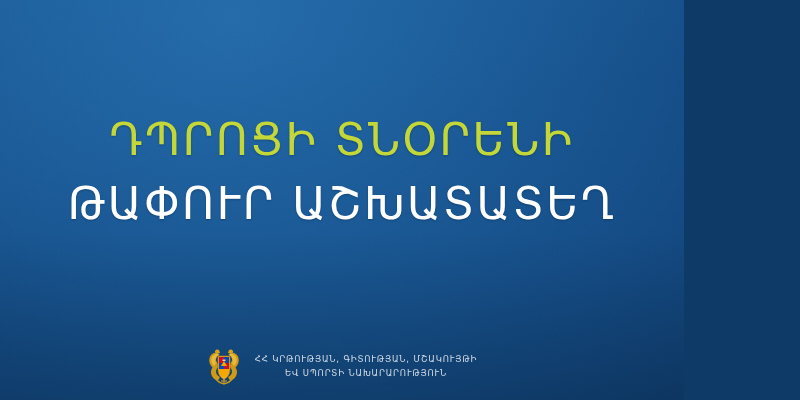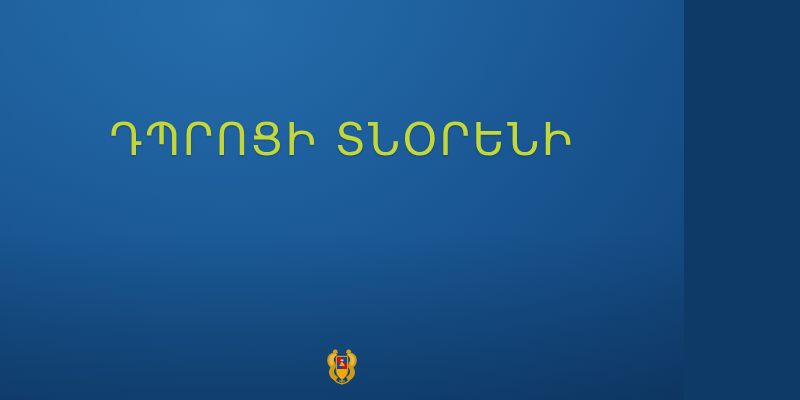--- a/index.html
+++ b/index.html
@@ -102,20 +102,21 @@
     font-weight: 400;
   }
 </style>
 </head>
 <body>
 
 <div class="banner">
 
   <div class="headline">
     <span class="headline-line headline-line-1">ԴՊՐՈՑԻ ՏՆՕՐԵՆԻ</span>
+    <span class="headline-line headline-line-2">ԹԱՓՈՒՐ ԱՇԽԱՏԱՏԵՂ</span>
   </div>
 
   <div class="footer">
 
     <svg class="emblem" viewBox="0 0 68 80" aria-hidden="true">
 
       <path d="M22 14 C14 12 7 16 5 24 C3 31 6 38 11 43 C8 47 7 53 9 58 C11 64 16 68 22 69 L26 62 C21 60 18 56 18 51 C18 47 20 44 23 42 L21 34 C18 31 17 27 19 23 C20 20 22 18 25 18 Z" fill="#cf9a18"></path>
       <path d="M22 16 C16 15 11 18 9 24 C7 30 10 36 14 40 L18 34 C16 31 16 27 18 24 C19 21 21 19 24 19 Z" fill="#e8b93a"></path>
 
       <path d="M46 14 C54 12 61 16 63 24 C65 31 62 38 57 43 C60 47 61 53 59 58 C57 64 52 68 46 69 L42 62 C47 60 50 56 50 51 C50 47 48 44 45 42 L47 34 C50 31 51 27 49 23 C48 20 46 18 43 18 Z" fill="#cf9a18"></path>
@@ -135,16 +136,20 @@
       <rect x="31" y="27" width="6" height="3" fill="#f7d77a"></rect>
 
       <path d="M24 46 L44 46 L44 49 C44 56 39 62 34 64 C29 62 24 56 24 49 Z" fill="#f2a800"></path>
 
       <rect x="33" y="66" width="2" height="11" fill="#d8a319"></rect>
       <rect x="28" y="69" width="12" height="2" fill="#d8a319"></rect>
 
       <path d="M16 66 C20 72 26 76 34 77 C42 76 48 72 52 66 L50 64 C46 70 40 73 34 74 C28 73 22 70 18 64 Z" fill="#cf9a18"></path>
     </svg>
 
+    <div class="ministry-text">
+      <span class="ministry-line">ՀՀ ԿՐԹՈՒԹՅԱՆ, ԳԻՏՈՒԹՅԱՆ, ՄՇԱԿՈՒՅԹԻ</span>
+      <span class="ministry-line">ԵՎ ՍՊՈՐՏԻ ՆԱԽԱՐԱՐՈՒԹՅՈՒՆ</span>
+    </div>
 
   </div>
 
 </div>
 
 </body></html>

